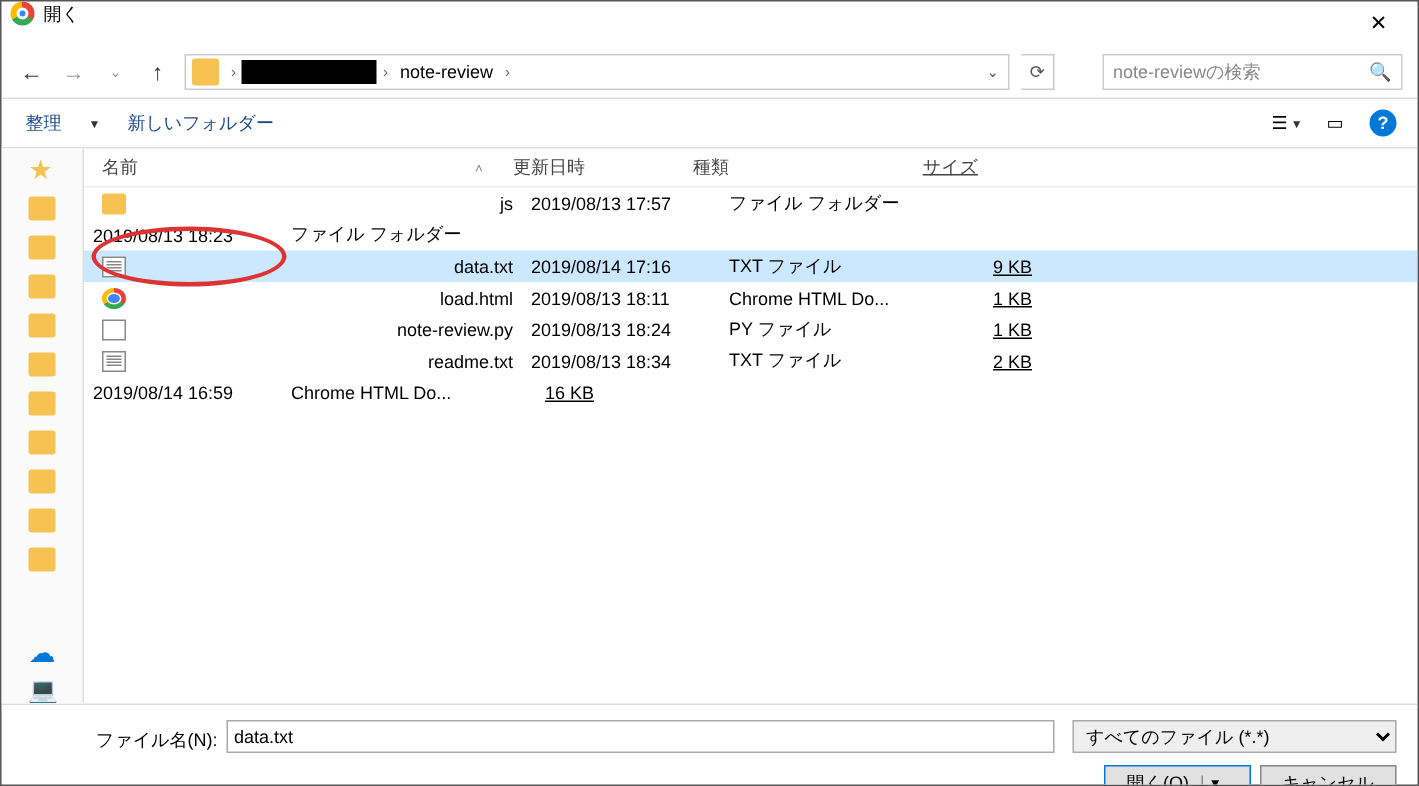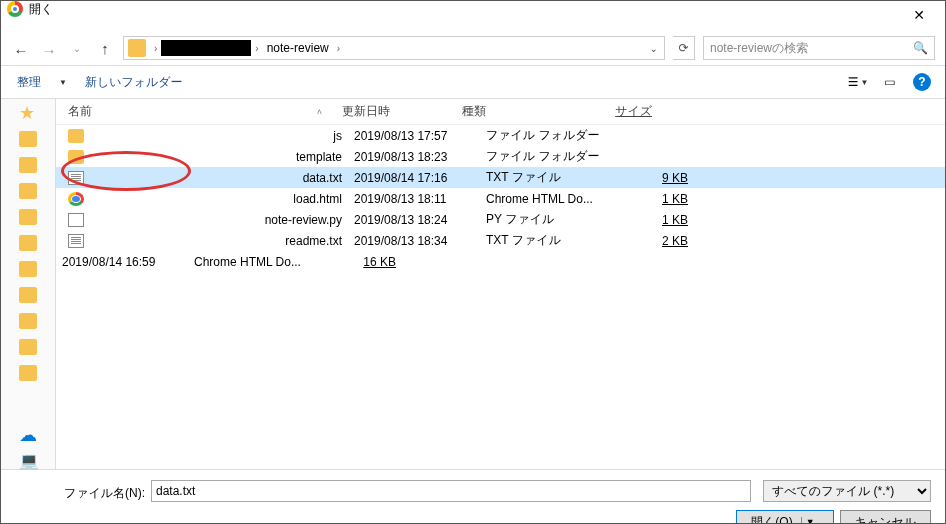--- a/index.html
+++ b/index.html
@@ -16,21 +16,21 @@
 .nav-arrow.active { color: #333; }
 .nav-arrow.up { color: #333; }
 .path { flex: 1; height: 24px; border: 1px solid #ccc; display: flex; align-items: center; background: #fff; }
 .path .foldico { width: 18px; height: 18px; background: #f6c352; border-radius: 2px; margin: 0 4px; }
 .path .seg { padding: 0 4px; }
 .path .blocked { background: #000; color: #000; padding: 0 4px; min-width: 90px; height: 16px; }
 .path .gt { color: #666; padding: 0 4px; font-size: 10px; }
 .path .spacer { flex: 1; }
 .path .drop { padding: 0 6px; color: #555; font-size: 10px; }
 .refresh { width: 22px; height: 24px; border: 1px solid #ccc; border-left: none; display: flex; align-items: center; justify-content: center; color: #555; }
-.search { width: 232px; height: 24px; border: 1px solid #ccc; display: flex; align-items: center; padding: 0 6px; color: #888; }
+.search { width: 200px; height: 24px; border: 1px solid #ccc; display: flex; align-items: center; padding: 0 6px; color: #888; margin-left: 24px; }
 .search .sico { margin-left: auto; }
 
 .toolrow { height: 34px; border-top: 1px solid #ddd; border-bottom: 1px solid #ddd; display: flex; align-items: center; padding: 0 10px; gap: 6px; }
 .toolrow .btn { padding: 4px 6px; display: flex; align-items: center; gap: 18px; color: #1a4a8a; }
 .toolrow .caret { font-size: 8px; color: #333; }
 .toolrow .spacer { flex: 1; }
 .toolrow .iconbtn { width: 26px; height: 22px; display: flex; align-items: center; justify-content: center; border: 1px solid transparent; }
 .toolrow .help { background: #0078d7; color: #fff; border-radius: 50%; width: 18px; height: 18px; font-weight: bold; display: flex; align-items: center; justify-content: center; }
 
 .body { display: flex; height: 370px; }
@@ -58,21 +58,21 @@
 .ico.chrome { border-radius: 50%; background: conic-gradient(#ea4335 0 120deg,#34a853 120deg 240deg,#fbbc05 240deg); position: relative; }
 .ico.chrome::after { content: ""; position: absolute; inset: 3px; background: #4285f4; border: 1px solid #fff; border-radius: 50%; }
 .ico.py { background: #fff; border: 1px solid #888; }
 
 .annot { position: absolute; border: 3px solid #d33; border-radius: 50%; width: 130px; height: 40px; left: 60px; top: 150px; pointer-events: none; z-index: 10; }
 
 .footer { border-top: 1px solid #ddd; padding: 10px 14px; display: flex; flex-direction: column; gap: 8px; }
 .fnrow { display: flex; align-items: flex-end; gap: 6px; }
 .fnrow .lbl { width: 130px; text-align: right; }
 .fnrow input { flex: 1; height: 22px; border: 1px solid #aaa; padding: 0 4px; }
-.fnrow select { width: 168px; height: 22px; border: 1px solid #aaa; margin-left: 6px; padding: 0 4px; }
+.fnrow select { width: 216px; height: 22px; border: 1px solid #aaa; margin-left: 6px; padding: 0 4px; }
 .btnrow { display: flex; justify-content: flex-end; gap: 6px; }
 .btnrow .btn { height: 24px; border: 1px solid #888; background: #e1e1e1; padding: 0 14px; display: flex; align-items: center; }
 .btnrow .open { border: 1px solid #0078d7; display: flex; }
 .btnrow .open .drop { border-left: 1px solid #888; padding: 0 4px; margin-left: 8px; font-size: 9px; }
 </style>
 </head>
 <body>
 
 <div class="titlebar">
   <span class="chrome"></span>
@@ -149,24 +149,20 @@
         <div class="row">
           <div class="col-name">
             <span class="ico folder"></span>
             <span>js</span>
           </div>
           <div class="col-date">2019/08/13 17:57</div>
           <div class="col-type">ファイル フォルダー</div>
           <div class="col-size"></div>
         </div>
         <div class="row">
-          <div class="col-name">
-            <span class="ico folder"></span>
-            <span>template</span>
-          </div>
           <div class="col-date">2019/08/13 18:23</div>
           <div class="col-type">ファイル フォルダー</div>
           <div class="col-size"></div>
         </div>
         <div class="row selected">
           <div class="col-name">
             <span class="ico txt"></span>
             <span>data.txt</span>
           </div>
           <div class="col-date">2019/08/14 17:16</div>

